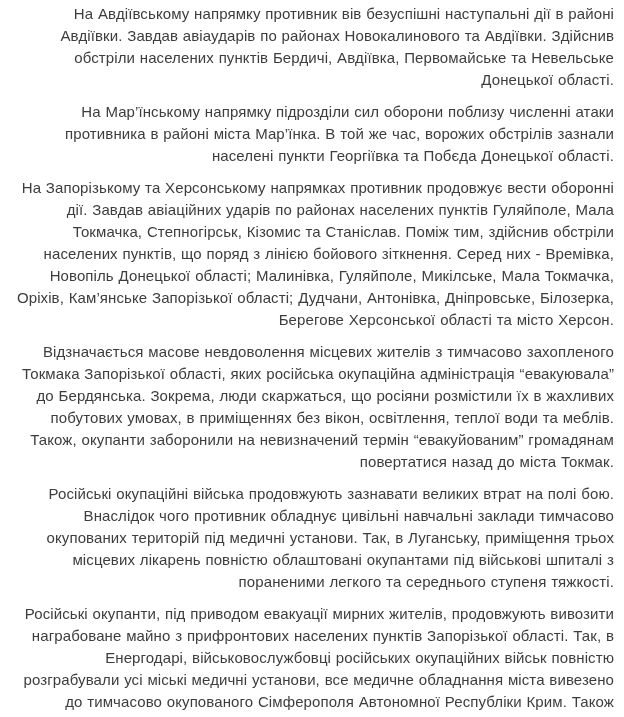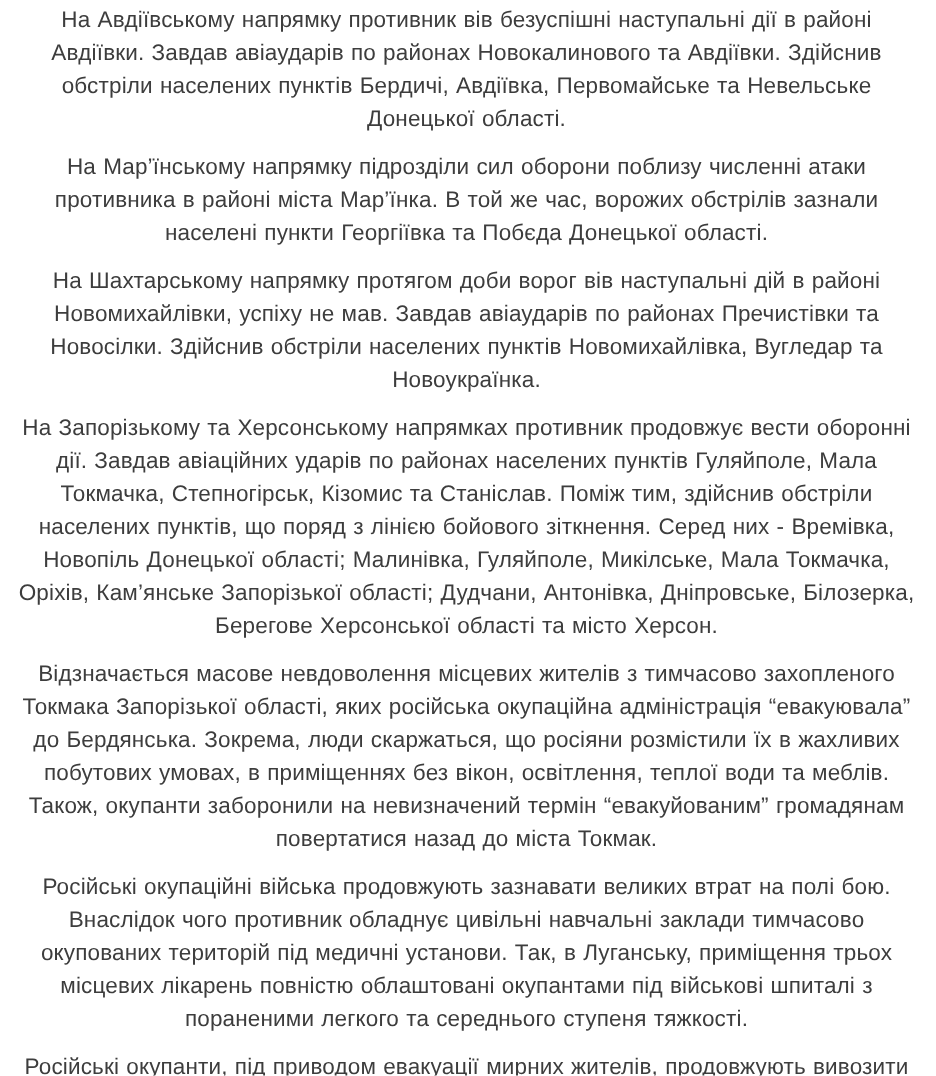--- a/index.html
+++ b/index.html
@@ -18,29 +18,28 @@
     width: 624px;
     padding: 3px 10px 0 8px;
     color: #3d3d3d;
     font-size: 15px;
     font-weight: 300;
     line-height: 22px;
     letter-spacing: 0.1px;
   }
   .report p {
     margin: 0 0 10px 0;
-    text-align: center;
+    text-align: right;
     word-spacing: 0.5px;
   }
 </style>
 </head>
 <body>
 
 <div class="report">
   <p>На Авдіївському напрямку противник вів безуспішні наступальні дії в районі Авдіївки. Завдав авіаударів по районах Новокалинового та Авдіївки. Здійснив обстріли населених пунктів Бердичі, Авдіївка, Первомайське та Невельське Донецької області.</p>
   <p>На Мар’їнському напрямку підрозділи сил оборони поблизу численні атаки противника в районі міста Мар’їнка. В той же час, ворожих обстрілів зазнали населені пункти Георгіївка та Побєда Донецької області.</p>
-  <p>На Шахтарському напрямку протягом доби ворог вів наступальні дій в районі Новомихайлівки, успіху не мав. Завдав авіаударів по районах Пречистівки та Новосілки. Здійснив обстріли населених пунктів Новомихайлівка, Вугледар та Новоукраїнка.</p>
   <p>На Запорізькому та Херсонському напрямках противник продовжує вести оборонні дії. Завдав авіаційних ударів по районах населених пунктів Гуляйполе, Мала Токмачка, Степногірськ, Кізомис та Станіслав. Поміж тим, здійснив обстріли населених пунктів, що поряд з лінією бойового зіткнення. Серед них - Времівка, Новопіль Донецької області; Малинівка, Гуляйполе, Микілське, Мала Токмачка, Оріхів, Кам’янське Запорізької області; Дудчани, Антонівка, Дніпровське, Білозерка, Берегове Херсонської області та місто Херсон.</p>
   <p>Відзначається масове невдоволення місцевих жителів з тимчасово захопленого Токмака Запорізької області, яких російська окупаційна адміністрація “евакуювала” до Бердянська. Зокрема, люди скаржаться, що росіяни розмістили їх в жахливих побутових умовах, в приміщеннях без вікон, освітлення, теплої води та меблів. Також, окупанти заборонили на невизначений термін “евакуйованим” громадянам повертатися назад до міста Токмак.</p>
   <p>Російські окупаційні війська продовжують зазнавати великих втрат на полі бою. Внаслідок чого противник обладнує цивільні навчальні заклади тимчасово окупованих територій під медичні установи. Так, в Луганську, приміщення трьох місцевих лікарень повністю облаштовані окупантами під військові шпиталі з пораненими легкого та середнього ступеня тяжкості.</p>
   <p>Російські окупанти, під приводом евакуації мирних жителів, продовжують вивозити награбоване майно з прифронтових населених пунктів Запорізької області. Так, в Енергодарі, військовослужбовці російських окупаційних військ повністю розграбували усі міські медичні установи, все медичне обладнання міста вивезено до тимчасово окупованого Сімферополя Автономної Республіки Крим. Також повністю розграбовані усі підприємства, які знаходяться в промисловій зоні поблизу Запорізької атомної електростанції.</p>
 
 </div>
 
 </body></html>

